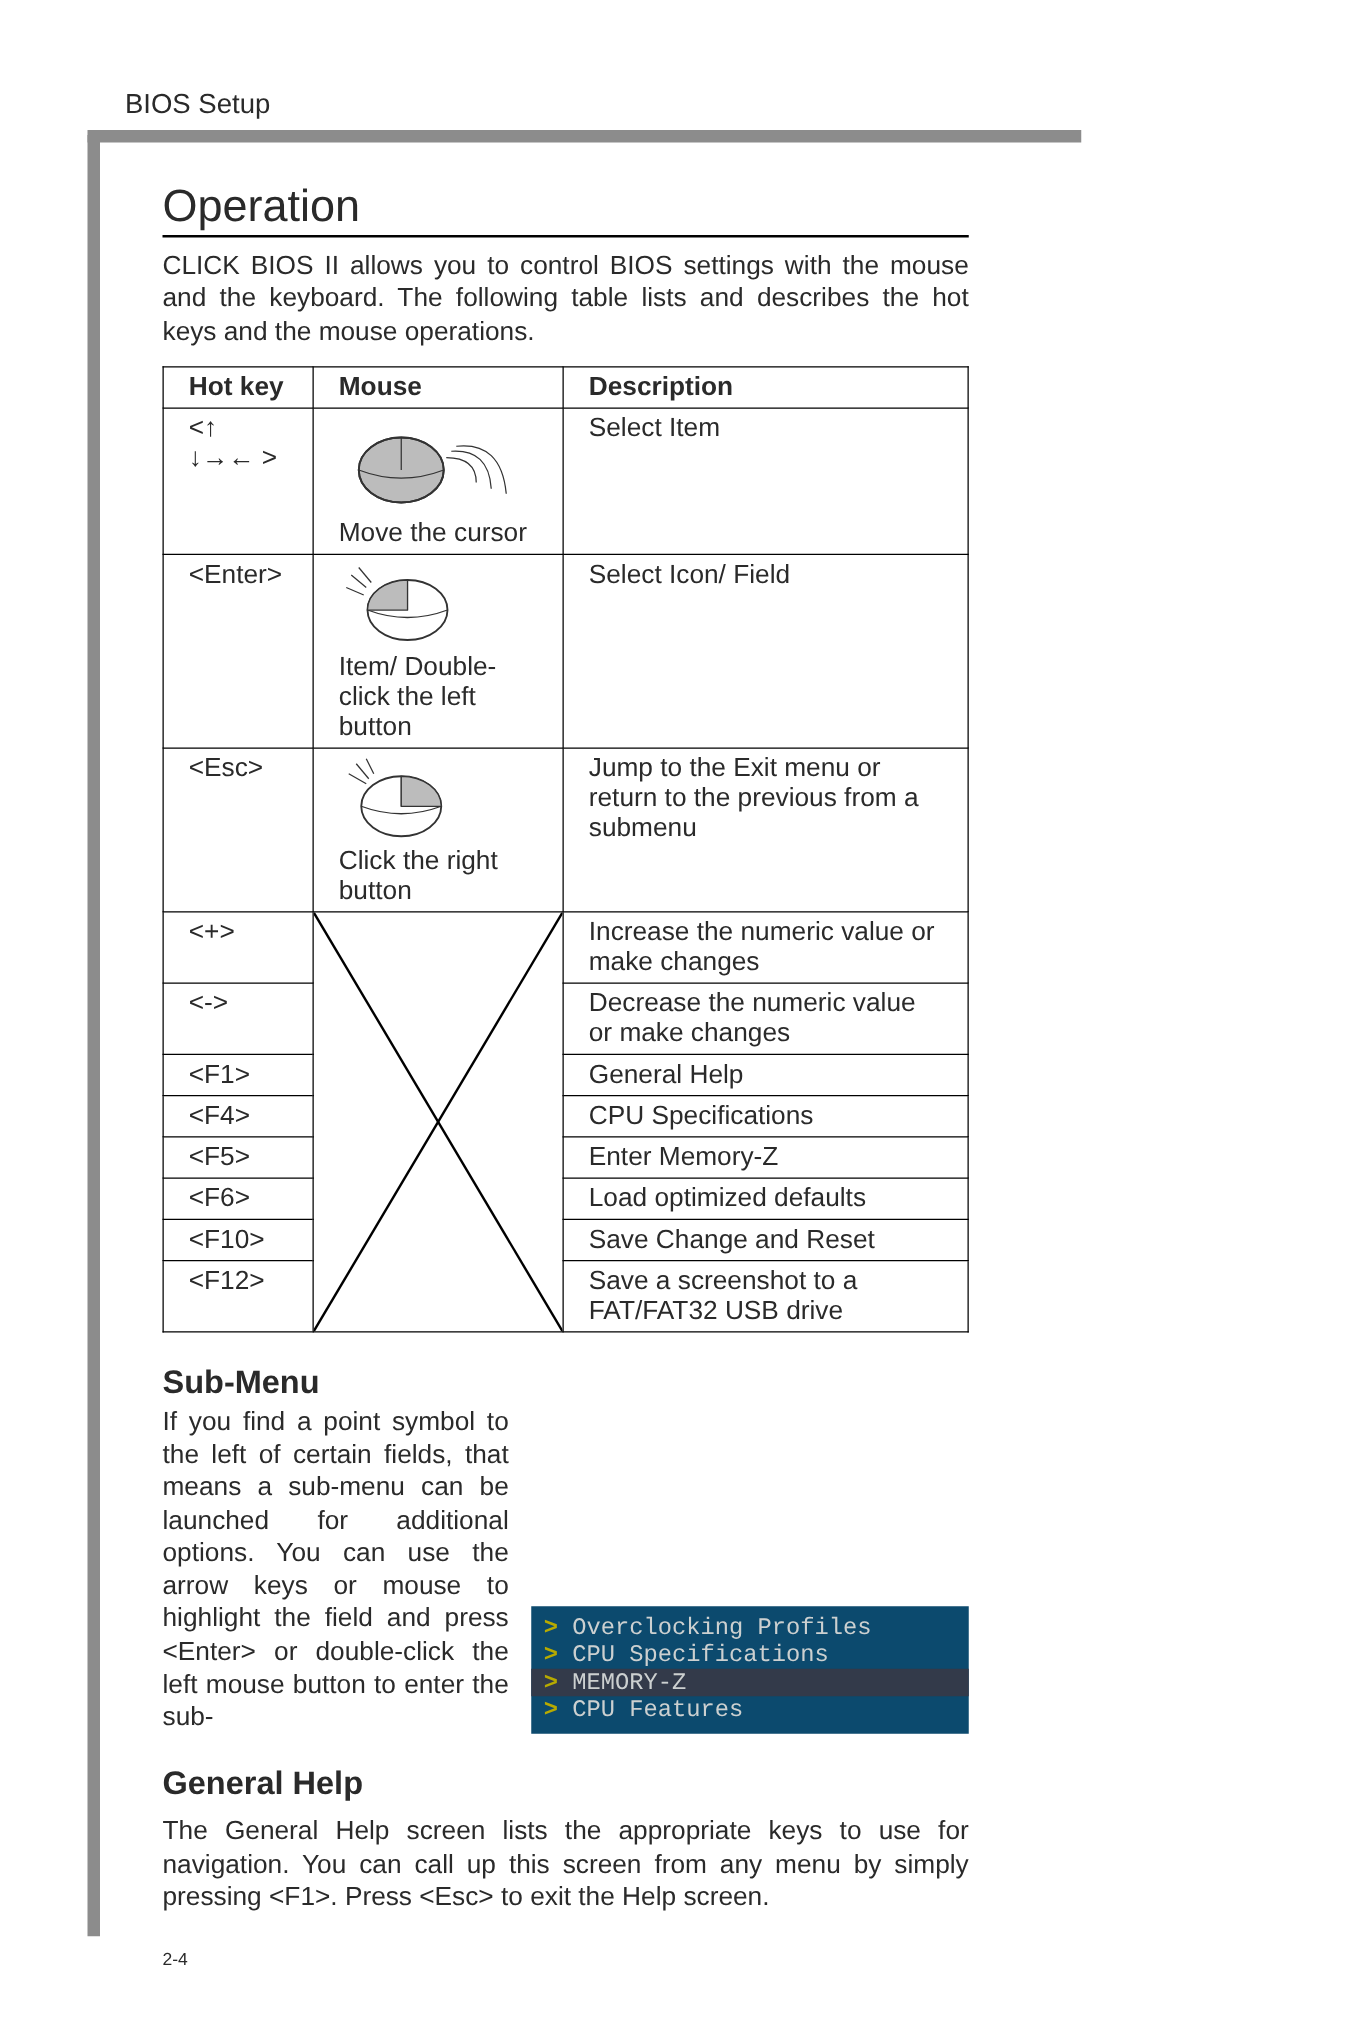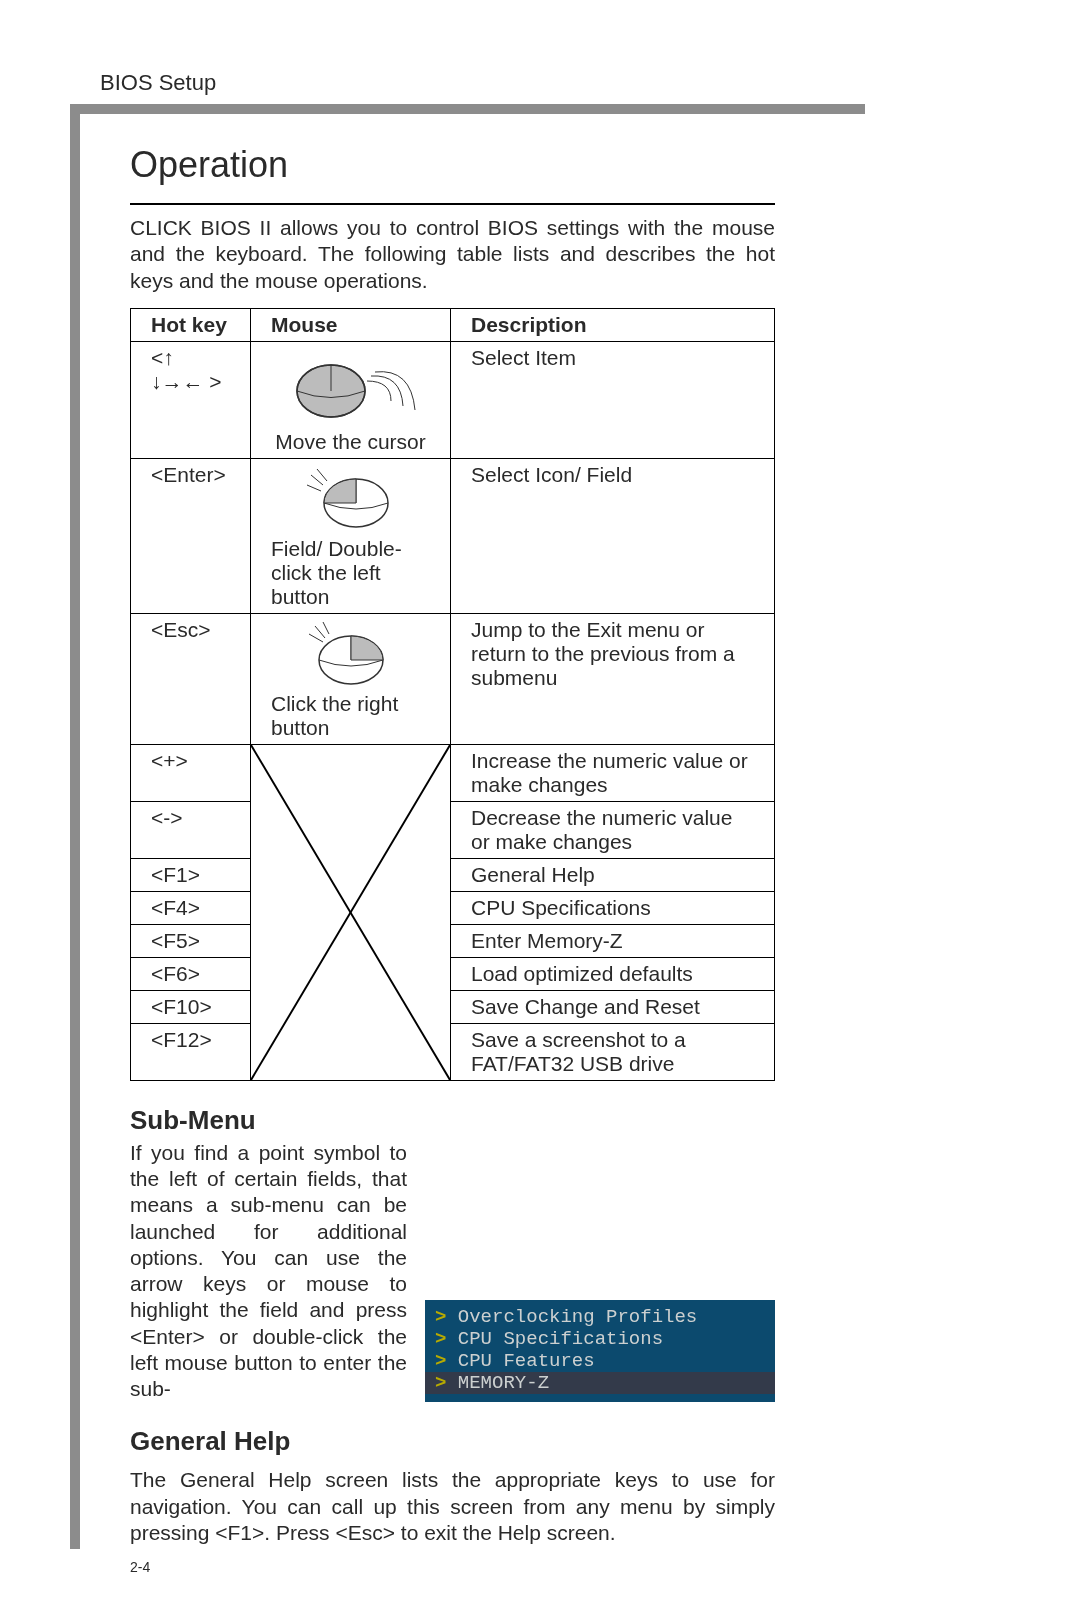--- a/index.html
+++ b/index.html
@@ -38,21 +38,21 @@
 }
 .content {
   margin-left: 50px;
   margin-right: 10px;
 }
 h1.operation {
   font-size: 36px;
   font-weight: 500;
   margin: 20px 0 6px 0;
   border-bottom: 2px solid #000;
-  padding-bottom: 17px;
+  padding-bottom: 2px;
 }
 p.body {
   font-size: 21px;
   line-height: 1.25;
   margin: 10px 0 14px 0;
   text-align: justify;
 }
 table.hotkeys {
   border-collapse: collapse;
   width: 100%;
@@ -64,21 +64,21 @@
   font-size: 21px;
   text-align: left;
   vertical-align: top;
 }
 table.hotkeys th {
   font-weight: bold;
 }
 .col-hot { width: 120px; }
 .col-mouse { width: 200px; }
 .mouse-cell { text-align: left; }
-.mouse-icon-wrap { display: flex; flex-direction: column; align-items: center; gap: 4px; }
+.mouse-icon-wrap { display: flex; flex-direction: column; align-items: flex-start; gap: 4px; }
 .mouse-caption { font-size: 21px; }
 h2.sub {
   font-size: 26px;
   font-weight: bold;
   margin: 24px 0 4px 0;
 }
 .submenu-block {
   display: flex;
   gap: 18px;
   align-items: flex-end;
@@ -170,21 +170,21 @@
           <div class="mouse-icon-wrap">
             <svg class="mouse" width="100" height="70" viewBox="0 0 100 70">
               <ellipse cx="55" cy="40" rx="32" ry="24" fill="#fff" stroke="#333" stroke-width="1.5"></ellipse>
               <path d="M55 16 L55 40" stroke="#333"></path>
               <path d="M23 40 Q55 52 87 40" stroke="#333" fill="none"></path>
               <path d="M23 40 A32 24 0 0 1 55 16 L55 40 Z" fill="#bcbcbc" stroke="#333"></path>
               <path d="M10 12 L22 22" stroke="#333"></path>
               <path d="M6 22 L20 28" stroke="#333"></path>
               <path d="M16 6 L26 18" stroke="#333"></path>
             </svg>
-            <span class="mouse-caption">Field/ Double-click the left button</span>
+            <span class="mouse-caption">Item/ Double-click the left button</span>
           </div>
         </td>
         <td>Select  Icon/ Field</td>
       </tr>
 
       <tr>
         <td>&lt;Esc&gt;</td>
         <td class="mouse-cell">
           <div class="mouse-icon-wrap">
             <svg class="mouse" width="100" height="70" viewBox="0 0 100 70">
@@ -243,22 +243,22 @@
     </tbody>
       </table>
 
     <h2 class="sub">Sub-Menu</h2>
 
     <div class="submenu-block">
       <div class="submenu-text">If you find a point symbol to the left of certain fields, that means a sub-menu can be launched for ad­ditional options. You can use the arrow keys or mouse to highlight the field and press &lt;Enter&gt; or double-click the left mouse button to enter the sub-</div>
       <div class="bios-box">
         <div class="bios-line"><span class="bios-arrow">&gt; </span><span>Overclocking Profiles</span></div>
         <div class="bios-line"><span class="bios-arrow">&gt; </span><span>CPU Specifications</span></div>
+        <div class="bios-line selected"><span class="bios-arrow">&gt; </span><span>MEMORY-Z</span></div>
         <div class="bios-line"><span class="bios-arrow">&gt; </span><span>CPU Features</span></div>
-        <div class="bios-line selected"><span class="bios-arrow">&gt; </span><span>MEMORY-Z</span></div>
       </div>
     </div>
 
 
     <h2 class="sub">General Help</h2>
     <p class="body">The General Help screen lists the appropriate keys to use for navigation. You can call up this screen from any menu by simply pressing &lt;F1&gt;. Press &lt;Esc&gt; to exit the Help screen.</p>
 
   </div>
 
   <div class="page-num">2-4</div>

